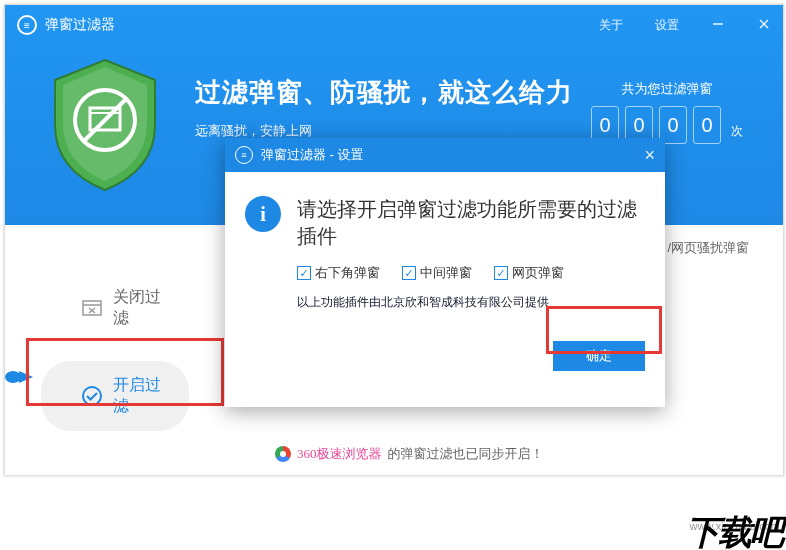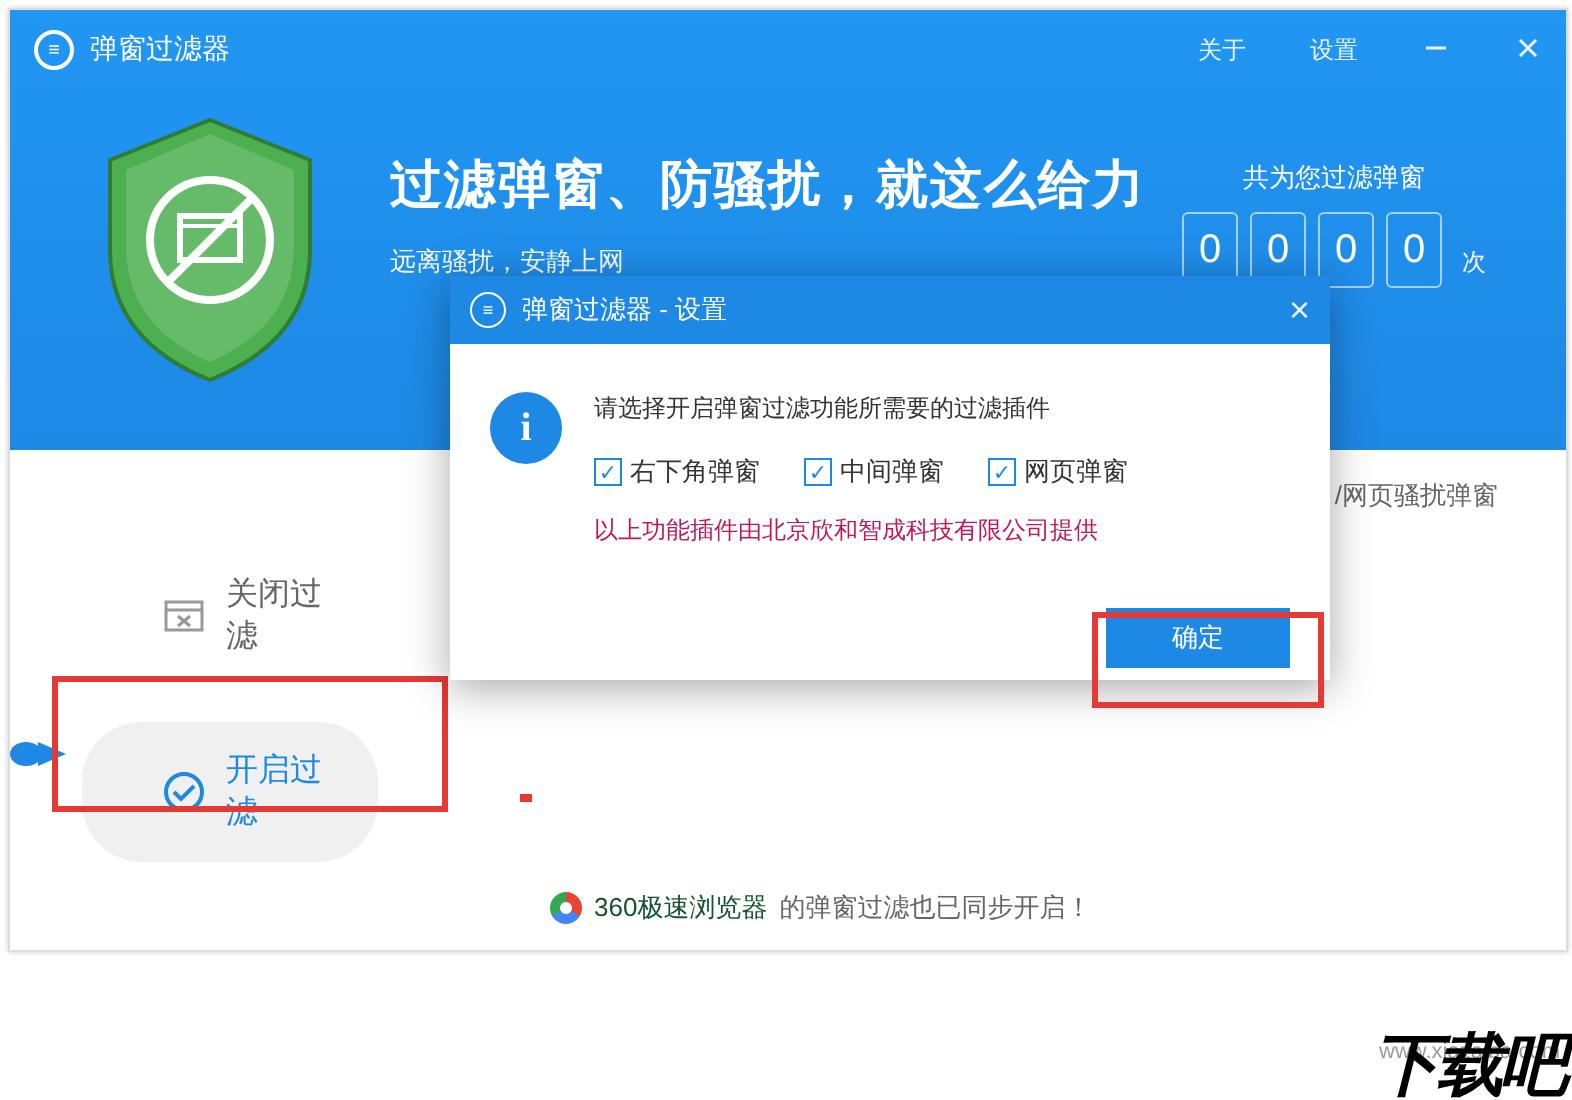--- a/index.html
+++ b/index.html
@@ -35,39 +35,39 @@
 .side-item { display: flex; align-items: center; padding: 14px 20px 14px 40px; margin: 18px 18px; border-radius: 30px; font-size: 16px; color: #666; cursor: pointer; }
 .side-item.active { background: #f0f0f0; color: #1e88e5; }
 .side-icon { width: 22px; height: 22px; margin-right: 10px; display: flex; align-items: center; justify-content: center; }
 .highlight-red { border: 3px solid #e53935; position: absolute; }
 .highlight-sidebar { left: 26px; top: 338px; width: 198px; height: 68px; }
 .arrow-marker { position: absolute; left: 0; top: 360px; }
 
 .content-right { flex: 1; padding: 20px 30px; position: relative; }
 .right-text { position: absolute; right: 34px; top: 14px; font-size: 13px; color: #666; }
 .browser-sync { position: absolute; bottom: 12px; left: 50px; font-size: 13px; color: #666; display: flex; align-items: center; gap: 6px; }
-.browser-sync .link { color: #14532d; }
+.browser-sync .link { color: #ec4899; font-family: Liberation Serif, serif; }
 .chrome-icon { width: 16px; height: 16px; border-radius: 50%; background: conic-gradient(#ea4335 0 120deg, #4285f4 120deg 240deg, #34a853 240deg 360deg); position: relative; }
 .chrome-icon::after { content: ""; position: absolute; width: 6px; height: 6px; background: #fff; border-radius: 50%; left: 5px; top: 5px; }
 .red-dot { position: absolute; left: 255px; top: 392px; width: 6px; height: 4px; background: #e53935; }
 
 
 .dialog { position: absolute; left: 225px; top: 138px; width: 440px; background: #fff; box-shadow: 0 4px 20px rgba(0,0,0,0.35); z-index: 10; }
 .dialog-title { height: 34px; background: #1e88e5; color: #fff; display: flex; align-items: center; padding: 0 10px; font-size: 13px; }
 .dialog-logo { width: 18px; height: 18px; border: 1.5px solid #fff; border-radius: 50%; margin-right: 8px; display: flex; align-items: center; justify-content: center; font-size: 9px; }
 .dialog-close { margin-left: auto; font-size: 18px; cursor: pointer; opacity: 0.9; }
 .dialog-body { padding: 24px 20px 20px 20px; display: flex; gap: 16px; }
 .info-icon { width: 36px; height: 36px; border-radius: 50%; background: #1e88e5; color: #fff; display: flex; align-items: center; justify-content: center; font-size: 20px; font-weight: bold; flex-shrink: 0; font-family: serif; }
 .dialog-content { flex: 1; }
-.dialog-heading { font-size: 12px; color: #333; margin-bottom: 14px; }
+.dialog-heading { font-size: 20px; color: #333; margin-bottom: 14px; }
 .checkbox-row { display: flex; gap: 22px; margin-bottom: 12px; }
 .chk { display: flex; align-items: center; gap: 4px; font-size: 13px; color: #333; cursor: pointer; }
 .chk-box { width: 14px; height: 14px; border: 1px solid #1e88e5; display: flex; align-items: center; justify-content: center; color: #1e88e5; font-size: 11px; }
-.dialog-note { font-size: 12px; color: #be185d; }
-.dialog-footer { padding: 10px 20px 6px; display: flex; justify-content: flex-end; }
+.dialog-note { font-size: 12px; color: #0f172a; }
+.dialog-footer { padding: 10px 20px 36px; display: flex; justify-content: flex-end; }
 .ok-btn { width: 92px; height: 30px; background: #1e88e5; color: #fff; border: none; font-size: 13px; cursor: pointer; }
 .highlight-ok { left: 546px; top: 306px; width: 116px; height: 48px; z-index: 11; }
 
 .watermark { position: absolute; right: 6px; bottom: 18px; font-size: 11px; color: #999; z-index: 20; }
 .watermark-logo { position: absolute; right: 4px; bottom: -6px; font-family: "SimHei", sans-serif; font-size: 34px; font-weight: 900; color: #000; z-index: 20; letter-spacing: -2px; font-style: italic; }
 </style>
 </head>
 <body>
 
 <div class="main-window">

